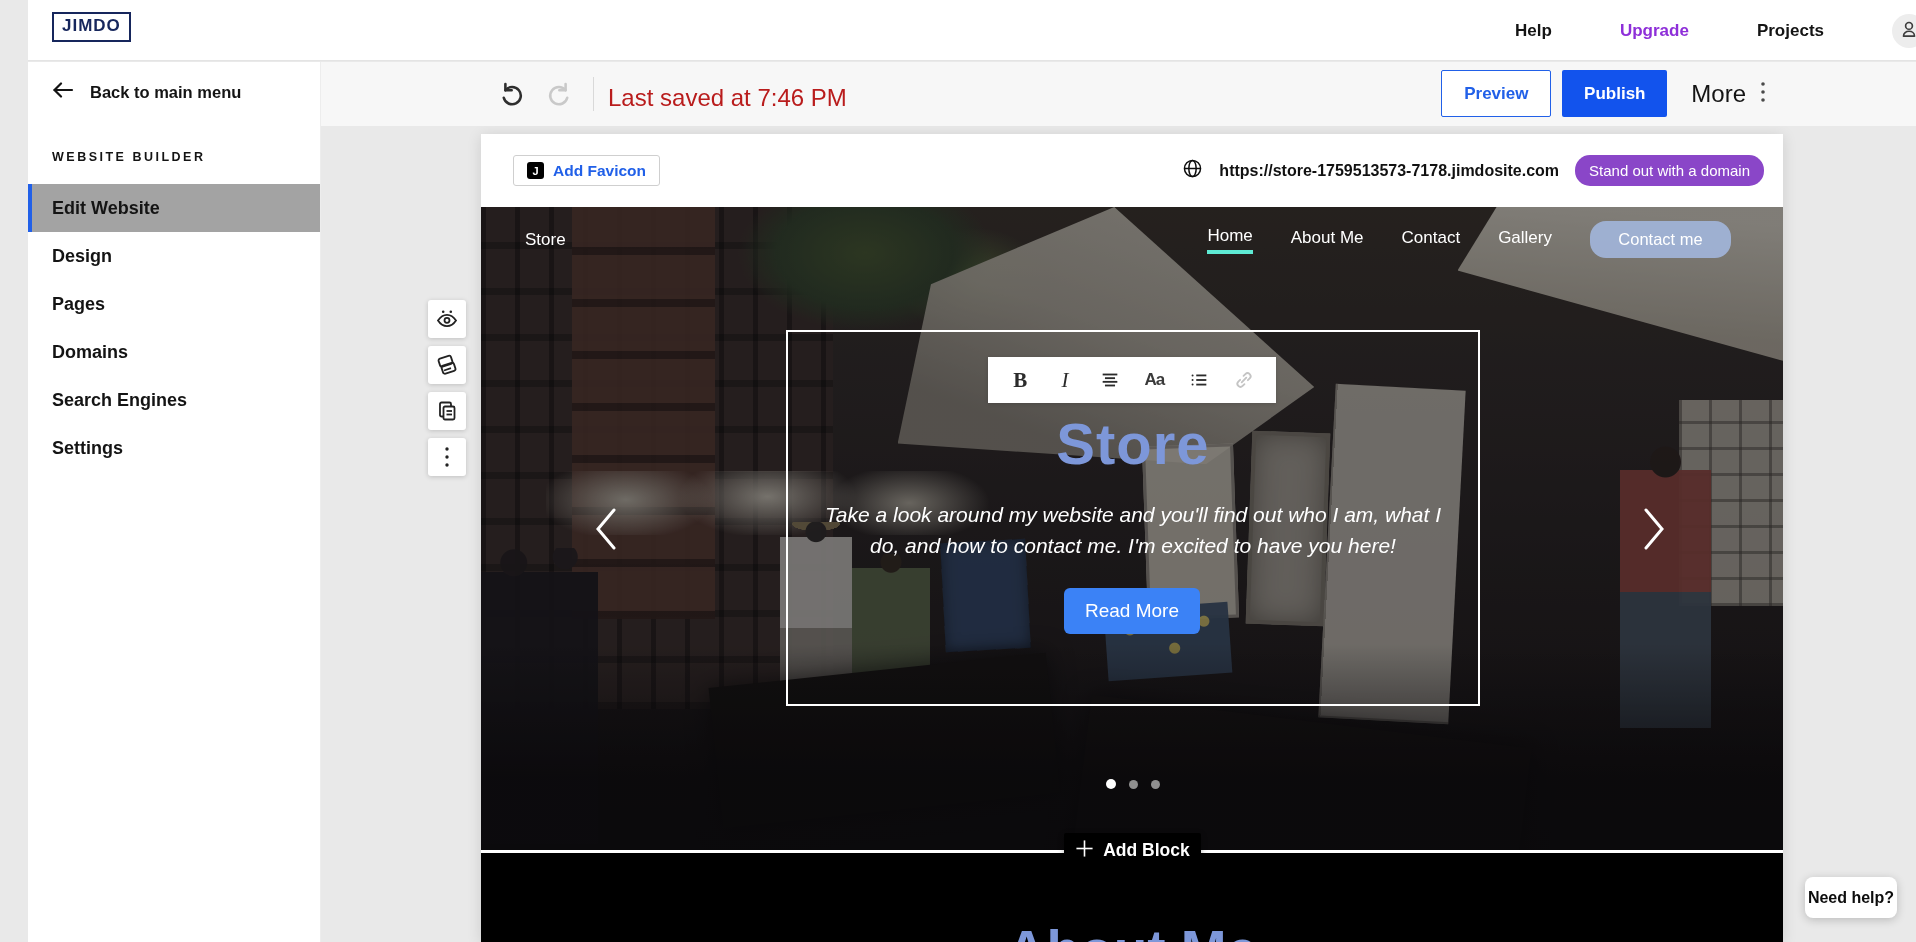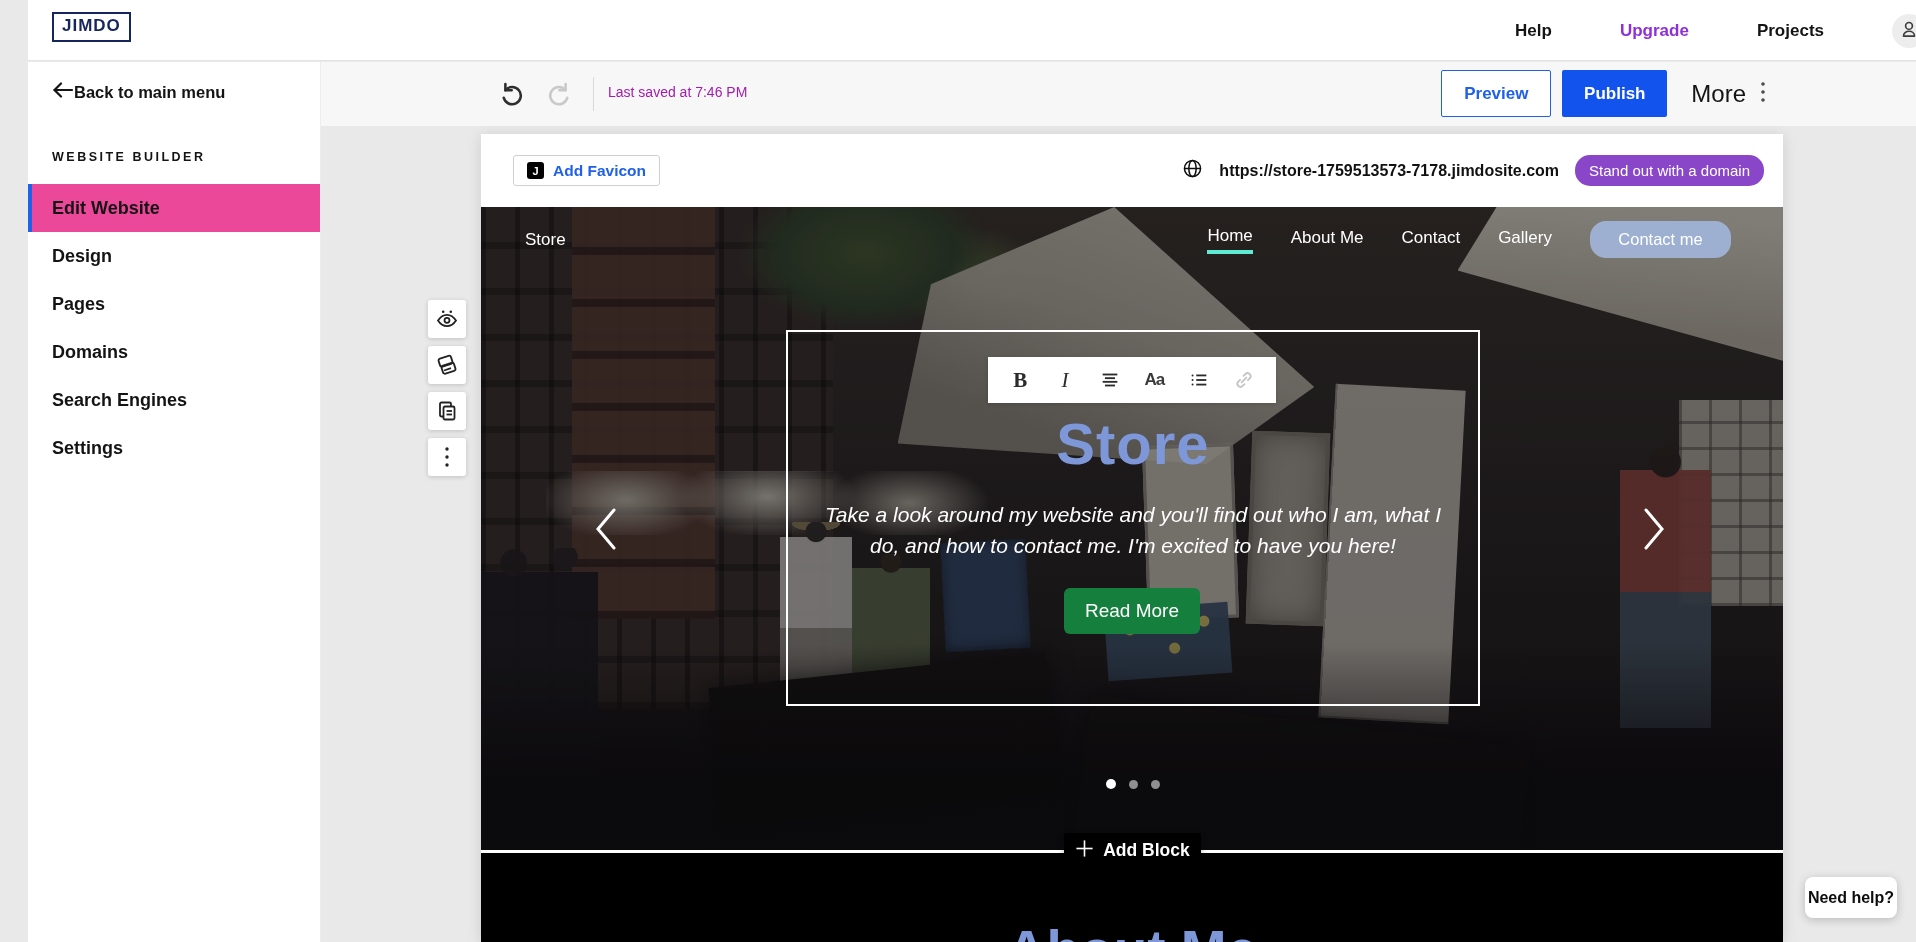--- a/index.html
+++ b/index.html
@@ -14,34 +14,34 @@
           font-weight:800; font-size:17px; letter-spacing:1px; padding:2px 8px 4px 8px; cursor:pointer; }
   .header-nav { position:absolute; right:18px; top:0; height:61px; display:flex; align-items:center; gap:68px; }
   .header-link { font-size:17px; font-weight:700; color:#141414; cursor:pointer; }
   .header-link.upgrade { color:#8e2fd9; }
   .avatar { width:34px; height:34px; border-radius:50%; background:#ededed; display:flex;
             align-items:center; justify-content:center; cursor:pointer; }
 
   
   .sidebar { position:absolute; left:0; top:62px; width:293px; height:880px; background:#fff;
              border-right:1px solid #ededed; z-index:20; }
-  .back-row { position:absolute; left:24px; top:20px; display:flex; align-items:center; gap:0;
+  .back-row { position:absolute; left:24px; top:20px; display:flex; align-items:center; gap:16px;
               font-size:16.5px; font-weight:700; color:#141414; cursor:pointer; }
   .section-label { position:absolute; left:24px; top:88px; font-size:12.5px; font-weight:800;
                    letter-spacing:2.5px; color:#141414; }
   .side-nav { position:absolute; left:0; top:122px; width:100%; }
   .side-item { height:48px; line-height:48px; padding-left:24px; font-size:18px; font-weight:600;
                color:#141414; cursor:pointer; }
-  .side-item.active { background:#ec4899; border-left:4px solid #2160e8; padding-left:20px; }
+  .side-item.active { background:#a3a3a3; border-left:4px solid #2160e8; padding-left:20px; }
 
   
   .toolbar { position:absolute; left:293px; top:62px; width:1623px; height:64px; background:#f7f7f7; z-index:10; }
   .icon-btn { position:absolute; width:28px; height:28px; top:18px; cursor:pointer; }
   .tb-divider { position:absolute; left:272px; top:15px; width:1px; height:34px; background:#d9d9d9; }
-  .saved-label { position:absolute; left:287px; top:22px; font-size:14px; color:#a21caf; }
+  .saved-label { position:absolute; left:287px; top:22px; font-size:24px; color:#b91c1c; }
   .tb-right { position:absolute; right:178px; top:8px; display:flex; align-items:center; }
   .btn-preview { width:110px; height:47px; background:#fff; border:1px solid #2160e8; color:#2160e8;
                  border-radius:2px; font-size:17px; font-weight:600; display:flex; align-items:center;
                  justify-content:center; cursor:pointer; }
   .btn-publish { width:105px; height:47px; background:#1253ed; color:#fff; border-radius:2px;
                  font-size:17px; font-weight:600; display:flex; align-items:center; justify-content:center;
                  margin-left:11px; cursor:pointer; }
   .more-wrap { display:flex; align-items:center; margin-left:24px; gap:14px; cursor:pointer; }
   .more-label { font-size:24px; color:#141414; }
 
@@ -148,21 +148,21 @@
                   box-shadow:0 1px 4px rgba(0,0,0,0.15); }
   .tt-item { width:30px; height:30px; display:flex; align-items:center; justify-content:center; cursor:pointer; }
   .tt-bold { font-family:"Liberation Serif", serif; font-size:21px; font-weight:700; color:#2b2b2b; }
   .tt-italic { font-family:"Liberation Serif", serif; font-size:21px; font-style:italic; color:#2b2b2b; }
   .tt-font { font-size:17px; color:#3a3a3a; font-weight:600; letter-spacing:-1px; }
 
   .hero-title { position:absolute; left:305px; top:203px; width:694px; text-align:center;
                 font-size:58px; font-weight:700; color:#7d97d9; z-index:3; letter-spacing:1px; }
   .hero-body { position:absolute; left:305px; top:292px; width:694px; text-align:center; color:#fff;
                font-size:21px; line-height:31px; z-index:3;font-style:italic; }
-  .read-more { position:absolute; left:583px; top:381px; width:136px; height:46px; background:#15803d;
+  .read-more { position:absolute; left:583px; top:381px; width:136px; height:46px; background:#3b82f6;
                border-radius:6px; color:#fff; font-size:19px; display:flex; align-items:center;
                justify-content:center; z-index:3; cursor:pointer; }
 
   .car-arrow { position:absolute; top:300px; width:26px; height:44px; z-index:4; cursor:pointer; }
   .car-arrow.left { left:112px; } .car-arrow.right { left:1160px; }
   .car-dots { position:absolute; left:305px; top:568px; width:694px; text-align:center; z-index:4; }
   .dot { display:inline-block; border-radius:50%; margin:0 4.5px; cursor:pointer; }
   .dot.active { width:10px; height:10px; background:#fff; }
   .dot.idle { width:9px; height:9px; background:#8f8f8f; }
 

